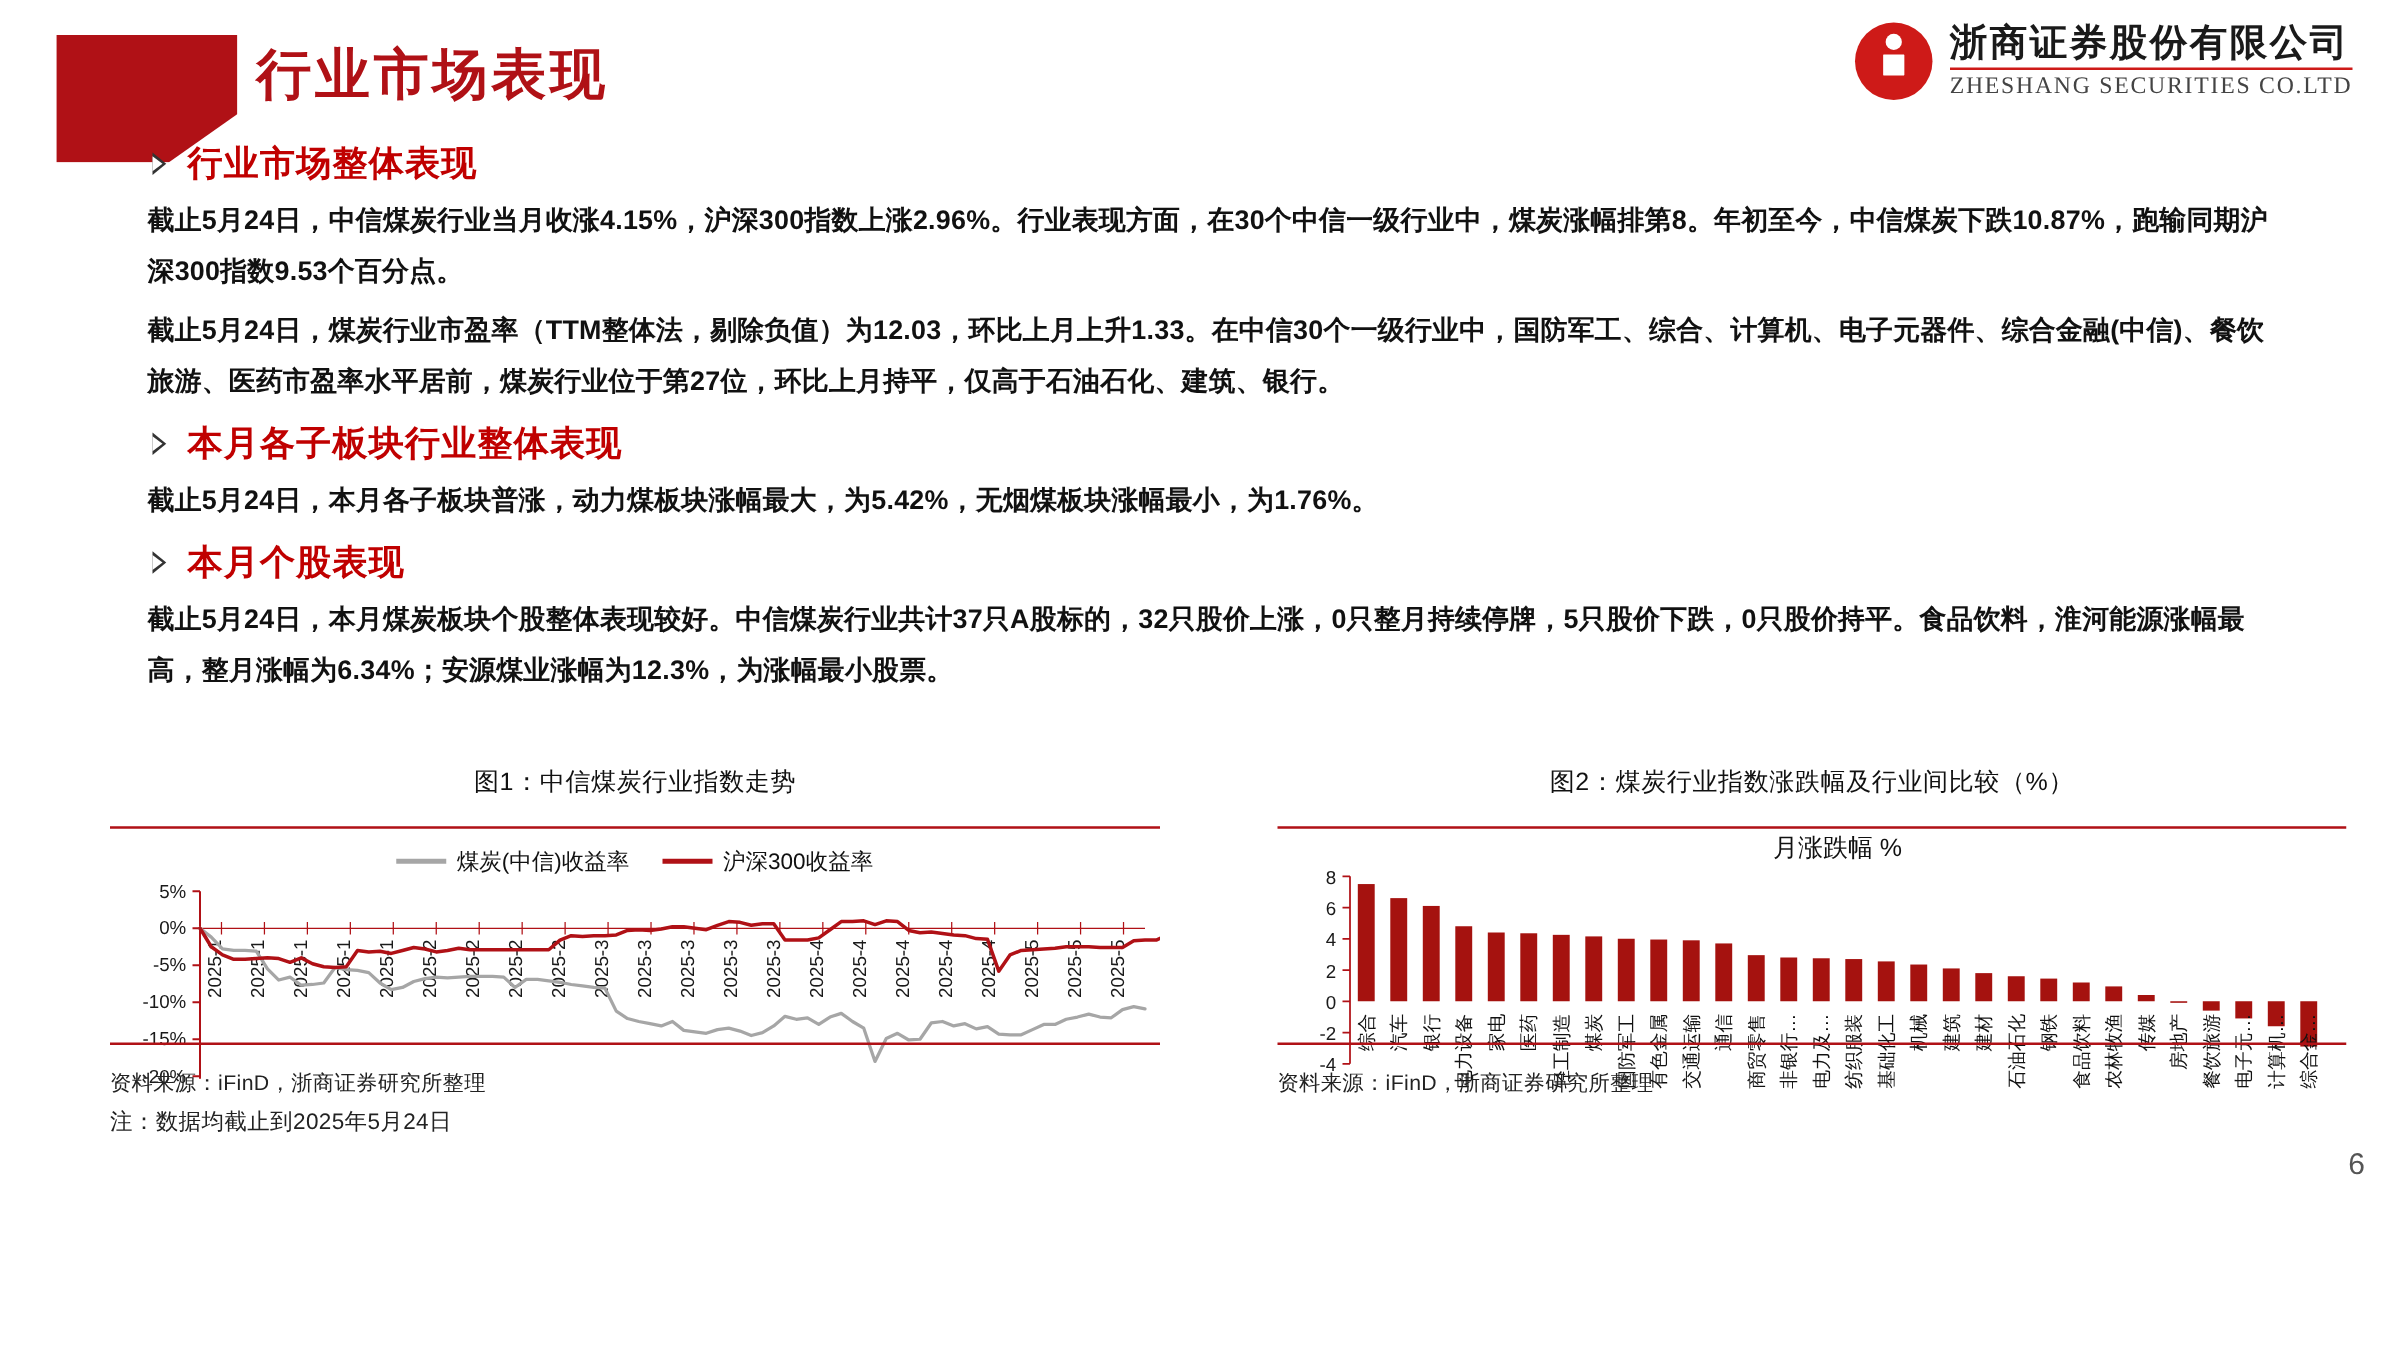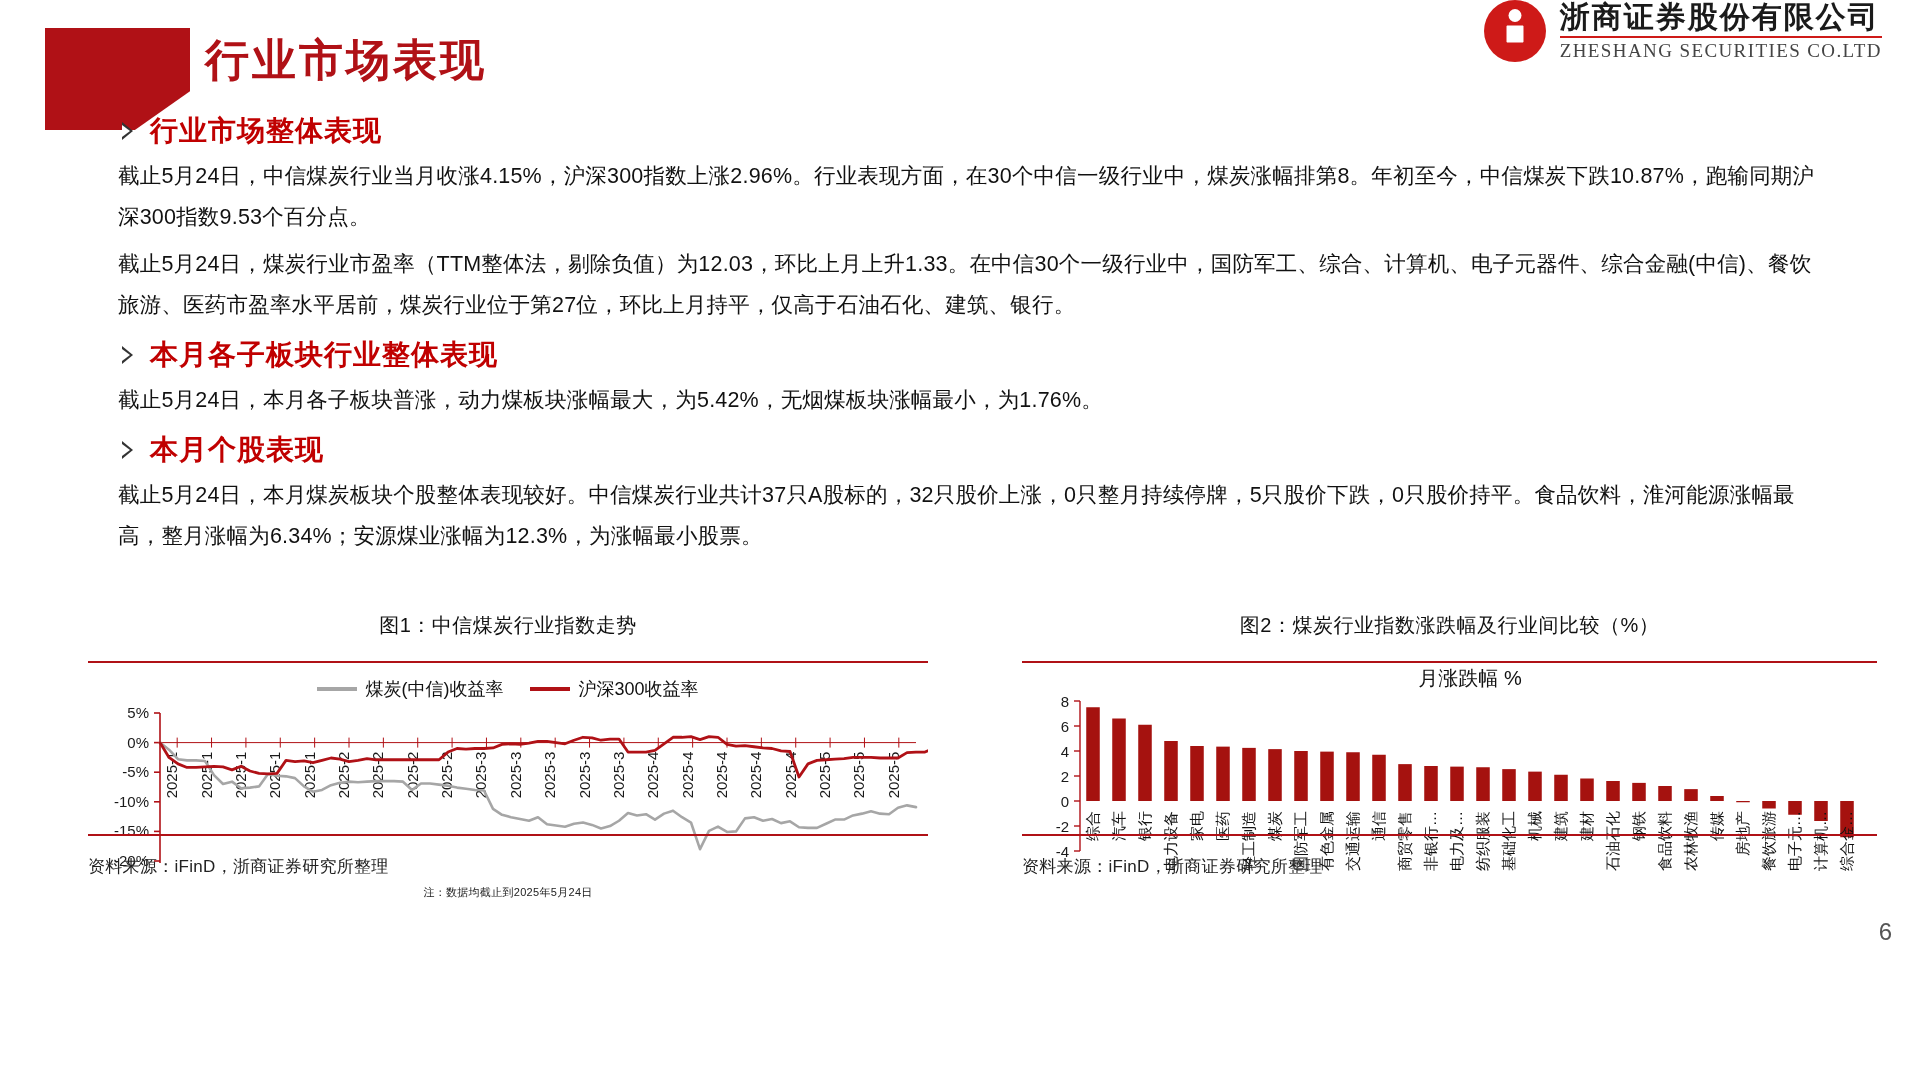--- a/index.html
+++ b/index.html
@@ -16,21 +16,21 @@
   .hdr-shape{
     position:absolute;left:45px;top:28px;width:145px;height:102px;
     background:#B01116;
     clip-path:polygon(0 0,100% 0,100% 62%,62% 100%,0 100%);
   }
   .hdr-title{
     position:absolute;left:205px;top:30px;
     font-size:44px;font-weight:bold;color:#B01116;
     letter-spacing:3px;line-height:60px;
   }
-  #logo{position:absolute;right:38px;top:0;display:flex;align-items:flex-start;}
+  #logo{position:absolute;right:38px;top:18px;display:flex;align-items:flex-start;}
   .logo-mark{
     width:62px;height:62px;border-radius:50%;
     background:#CE1A18;position:relative;flex:0 0 auto;
   }
   .logo-mark:before{
     content:"";position:absolute;left:50%;top:9px;transform:translateX(-50%);
     width:13px;height:13px;border-radius:50%;background:#fff;
   }
   .logo-mark:after{
     content:"";position:absolute;left:50%;top:22px;transform:translateX(-50%) rotate(45deg);
@@ -51,38 +51,38 @@
     content:"";position:absolute;left:4px;top:2px;
     border-left:11px solid #333;border-top:9px solid transparent;border-bottom:9px solid transparent;
   }
   .arrow-icon:after{
     content:"";position:absolute;left:4px;top:5px;
     border-left:8px solid #fff;border-top:6px solid transparent;border-bottom:6px solid transparent;
   }
   .sec-title{font-size:28px;font-weight:bold;color:#C00000;letter-spacing:1px;}
   .para{
     margin:6px 0 0 118px;width:1700px;
-    font-size:21.5px;line-height:41px;color:#111;letter-spacing:0.2px;
+    font-size:21.5px;line-height:41px;color:#111;letter-spacing:0.2px;font-weight:bold;
   }
   .gap{height:10px;}
   
   .panel{position:absolute;top:612px;}
   #panel-left{left:88px;width:840px;}
   #panel-right{left:1022px;width:855px;}
   .panel-title{
     text-align:center;font-size:20px;color:#111;letter-spacing:.5px;
     padding-bottom:22px;
   }
   .panel-rule{height:2px;background:#B01116;}
   .panel-foot{
     position:absolute;left:0;bottom:0;width:100%;
   }
   .foot-rule{height:2px;background:#B01116;}
   .foot-txt{font-size:17px;color:#222;padding-top:19px;letter-spacing:.3px;}
-  .foot-txt2{font-size:11px;color:#222;padding-top:7px;letter-spacing:.3px;text-align:center;}
+  .foot-txt2{font-size:18px;color:#222;padding-top:7px;letter-spacing:.3px;}
   #panel-left .panel-foot{top:222px;}
   #panel-right .panel-foot{top:222px;}
   .chart-box{position:relative;}
   .legend{display:flex;justify-content:center;align-items:center;gap:27px;margin-top:14px;}
   .legend-item{display:flex;align-items:center;font-size:18px;color:#111;}
   .legend-line{width:40px;height:4px;margin-right:8px;display:inline-block;}
   .page-num{
     position:absolute;right:28px;top:918px;font-size:24px;color:#555;
   }
   svg{display:block;}

